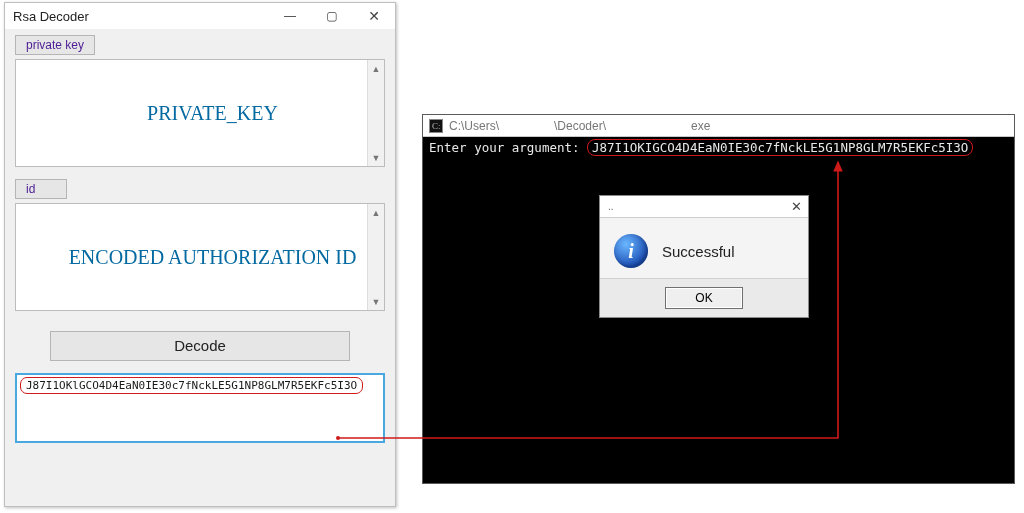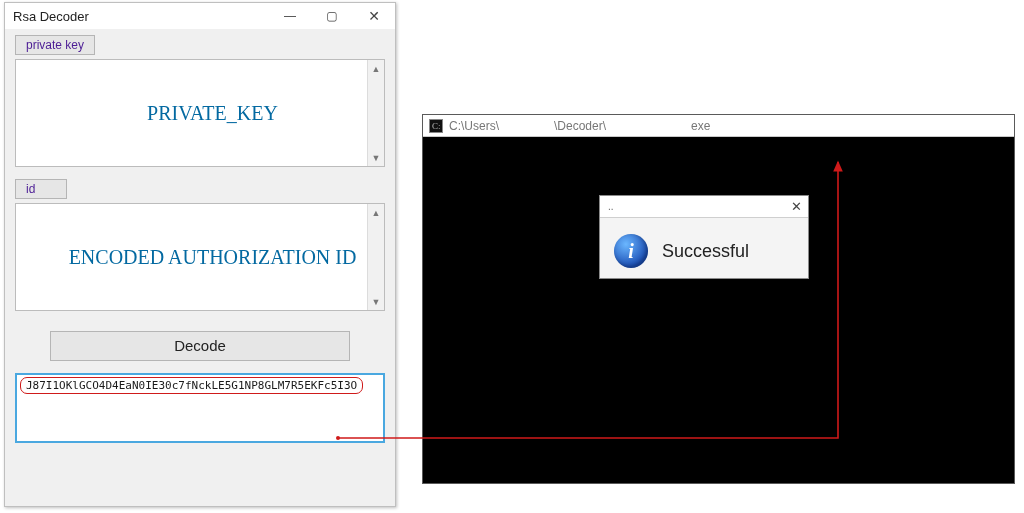--- a/index.html
+++ b/index.html
@@ -195,21 +195,21 @@
   }
   .info-icon {
     width: 34px; height: 34px;
     border-radius: 50%;
     background: radial-gradient(circle at 35% 30%, #6bb7ff 0%, #1b4fb5 70%);
     display:flex; align-items:center; justify-content:center;
     color:#fff; font-family: Georgia, serif; font-style: italic; font-weight:bold;
     font-size: 20px;
     box-shadow: inset -2px -2px 4px rgba(0,0,0,0.3);
   }
-  .dlg-msg { font-size: 18px; }
+  .dlg-msg { font-size: 15px; }
   .dlg-footer {
     background: #eaeaea;
     border-top: 1px solid #cfcfcf;
     padding: 8px 10px;
     display:flex; justify-content:center;
   }
   .dlg-ok {
     min-width: 78px;
     height: 22px;
     background: #efefef;
@@ -278,29 +278,37 @@
         <text x="3" y="10" font-size="9" fill="#bbb" font-family="Consolas">C:</text>
       </svg>
     </span>
     <span>C:\Users\</span>
     <span style="width:55px;display:inline-block"></span>
     <span>\Decoder\</span>
     <span style="width:85px;display:inline-block"></span>
     <span>exe</span>
   </div>
   <div class="console-body">
+    <div class="console-line">
+      <span>Enter your argument:</span>
+      <span> </span>
+      <span class="arg-highlight">J87I1OKIGCO4D4EaN0IE30c7fNckLE5G1NP8GLM7R5EKFc5I3O</span>
+    </div>
 
     <div class="msg-dialog">
       <div class="dlg-titlebar">
         <span class="dlg-dots">..</span>
         <span class="dlg-close">✕</span>
       </div>
       <div class="dlg-body">
         <div class="info-icon">i</div>
         <div class="dlg-msg">Successful</div>
+      </div>
+      <div class="dlg-footer">
+        <button class="dlg-ok">OK</button>
       </div>
     </div>
   </div>
 </div>
 
 <svg class="annotation-svg">
   <defs>
     <marker id="arrowhead" markerWidth="8" markerHeight="8" refX="6" refY="3" orient="auto">
       <path d="M0,0 L7,3 L0,6 Z" fill="#cf1a1a"></path>
     </marker>

